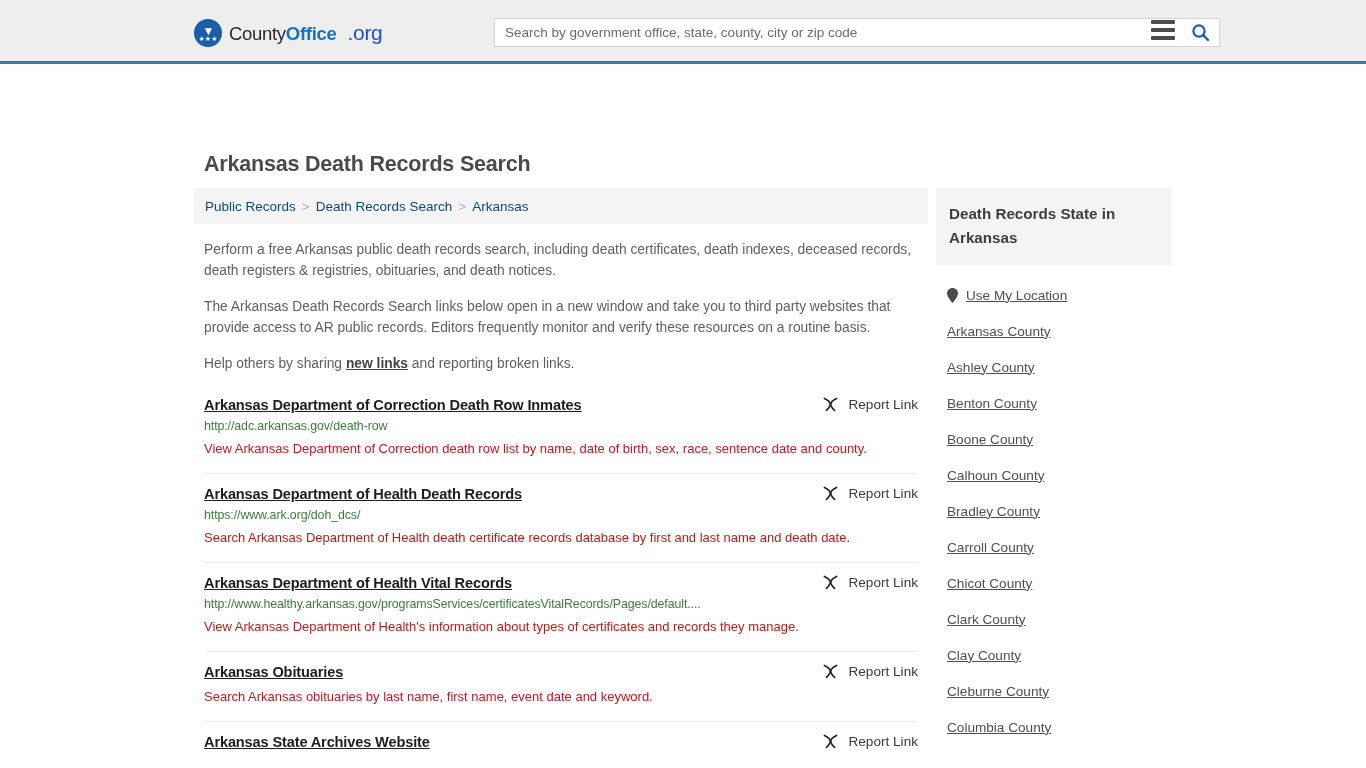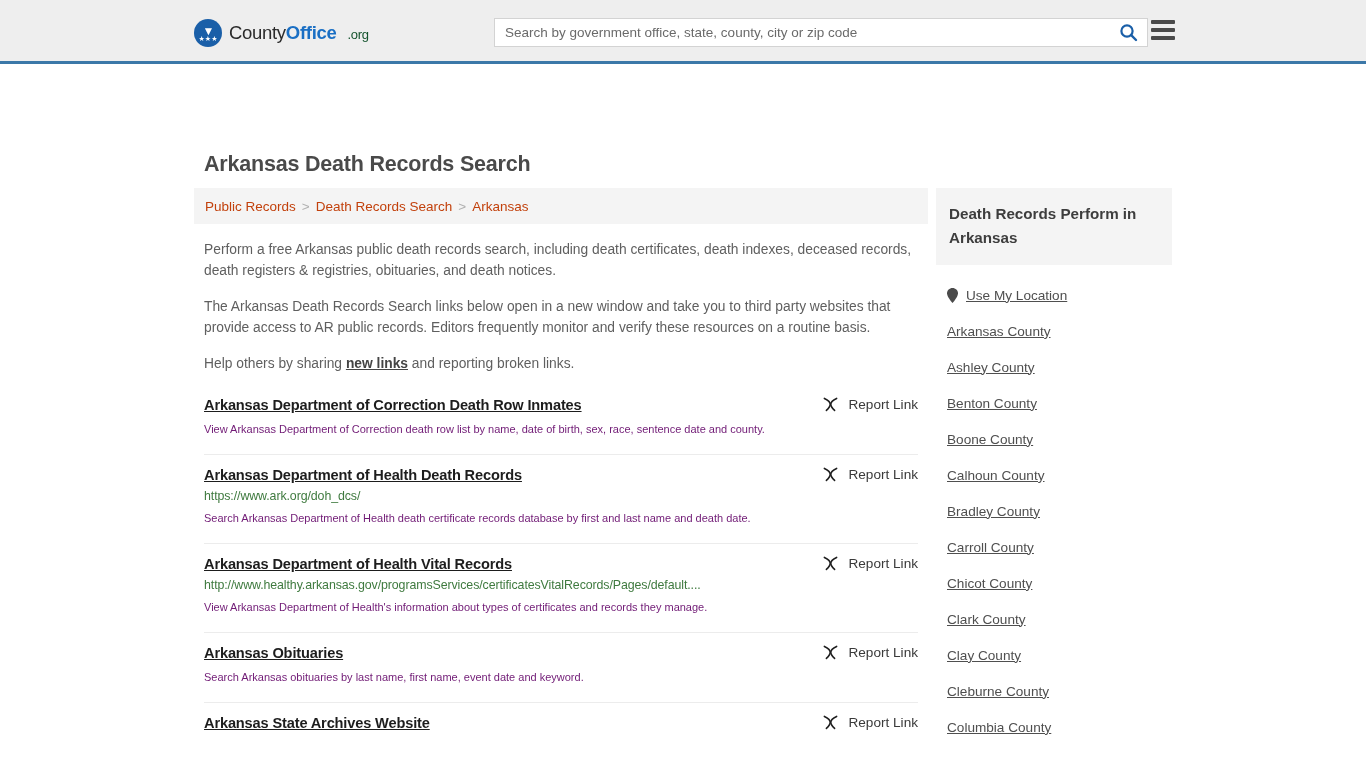--- a/index.html
+++ b/index.html
@@ -54,27 +54,27 @@
     color: #ffffff;
     letter-spacing: 0px;
   }
   .logo-text {
     font-size: 18.5px;
     letter-spacing: -0.3px;
     white-space: nowrap;
   }
   .logo-text .t1 { color: #2b2b2b; }
   .logo-text .t2 { color: #1a6fc4; font-weight: bold; }
-  .logo-text .t3 { color: #14532d; font-size: 13px; padding-left: 11px; }
+  .logo-text .t3 { color: #1d4ed8; font-size: 21px; padding-left: 11px; }
 
   .search-wrap {
     position: absolute;
     left: 494px;
     top: 18px;
-    width: 654px;
+    width: 726px;
     height: 29px;
     background: #ffffff;
     border: 1px solid #d3d3d3;
     display: flex;
   }
   .search-input {
     flex: 1 1 auto;
     border: 0;
     outline: 0;
     background: transparent;
@@ -124,21 +124,21 @@
     width: 734px;
   }
   .breadcrumb {
     background: #f4f4f4;
     height: 36px;
     display: flex;
     align-items: center;
     padding-left: 11px;
     font-size: 13.5px;
   }
-  .breadcrumb a { color: #c2410c; text-decoration: none; }
+  .breadcrumb a { color: #0c4a6e; text-decoration: none; }
   .breadcrumb .sep { color: #b0b0b0; margin: 0 6px; }
 
   .intro { padding: 0 10px 0 10px; }
   .intro p {
     margin: 16px 0 0 0;
     font-size: 13.8px;
     line-height: 20.5px;
     color: #5f5f5f;
   }
   .intro p a { color: #444444; font-weight: bold; }
@@ -160,23 +160,23 @@
   }
   .result-url {
     display: block;
     margin-top: 5px;
     font-size: 12.4px;
     color: #3f7a3f;
     letter-spacing: -0.1px;
   }
   .result-desc {
     margin: 3px 0 0 0;
-    font-size: 11px;
+    font-size: 13px;
     line-height: 25px;
-    color: #701a75;
+    color: #b91c1c;
   }
   .report-link {
     position: absolute;
     right: 0;
     top: 11px;
     display: flex;
     align-items: center;
     gap: 9px;
     cursor: pointer;
   }
@@ -271,20 +271,21 @@
     <div class="intro">
       <p>Perform a free Arkansas public death records search, including death certificates, death indexes, deceased records, death registers &amp; registries, obituaries, and death notices.</p>
       <p>The Arkansas Death Records Search links below open in a new window and take you to third party websites that provide access to AR public records. Editors frequently monitor and verify these resources on a routine basis.</p>
       <p><span>Help others by sharing </span><a href="#">new links</a><span> and reporting broken links.</span></p>
     </div>
 
     <div class="results">
 
       <div class="result">
         <a href="#" class="result-title">Arkansas Department of Correction Death Row Inmates</a>
+        <span class="result-url">http://adc.arkansas.gov/death-row</span>
         <p class="result-desc">View Arkansas Department of Correction death row list by name, date of birth, sex, race, sentence date and county.</p>
         <div class="report-link">
           <span>
             <svg width="17" height="17" viewBox="0 0 17 17">
               <g stroke="#1d1d1d" stroke-width="1.6" fill="none" stroke-linecap="round">
                 <path d="M2.4 2.4 C6.6 4.2 8.2 6.0 8.2 8.2 C8.2 10.6 6.4 12.6 4.4 14.4"></path>
                 <path d="M14.6 2.4 C10.4 4.2 8.8 6.0 8.8 8.2 C8.8 10.6 10.6 12.6 12.6 14.4"></path>
               </g>
             </svg>
           </span>
@@ -355,21 +356,21 @@
           </span>
           <span class="label">Report Link</span>
         </div>
       </div>
 
     </div>
   </div>
 
   <div class="sidebar">
     <div class="sidebar-head">
-      <h2>Death Records Perform in Arkansas</h2>
+      <h2>Death Records State in Arkansas</h2>
     </div>
 
     <div class="sidebar-list">
 
       <div class="sidebar-item">
         <span class="pin">
           <svg width="11" height="15" viewBox="0 0 11 15">
             <path d="M5.5 0 C2.5 0 0 2.4 0 5.3 C0 9.2 5.5 15 5.5 15 C5.5 15 11 9.2 11 5.3 C11 2.4 8.5 0 5.5 0 Z" fill="#4a4a4a"></path>
           </svg>
         </span>

